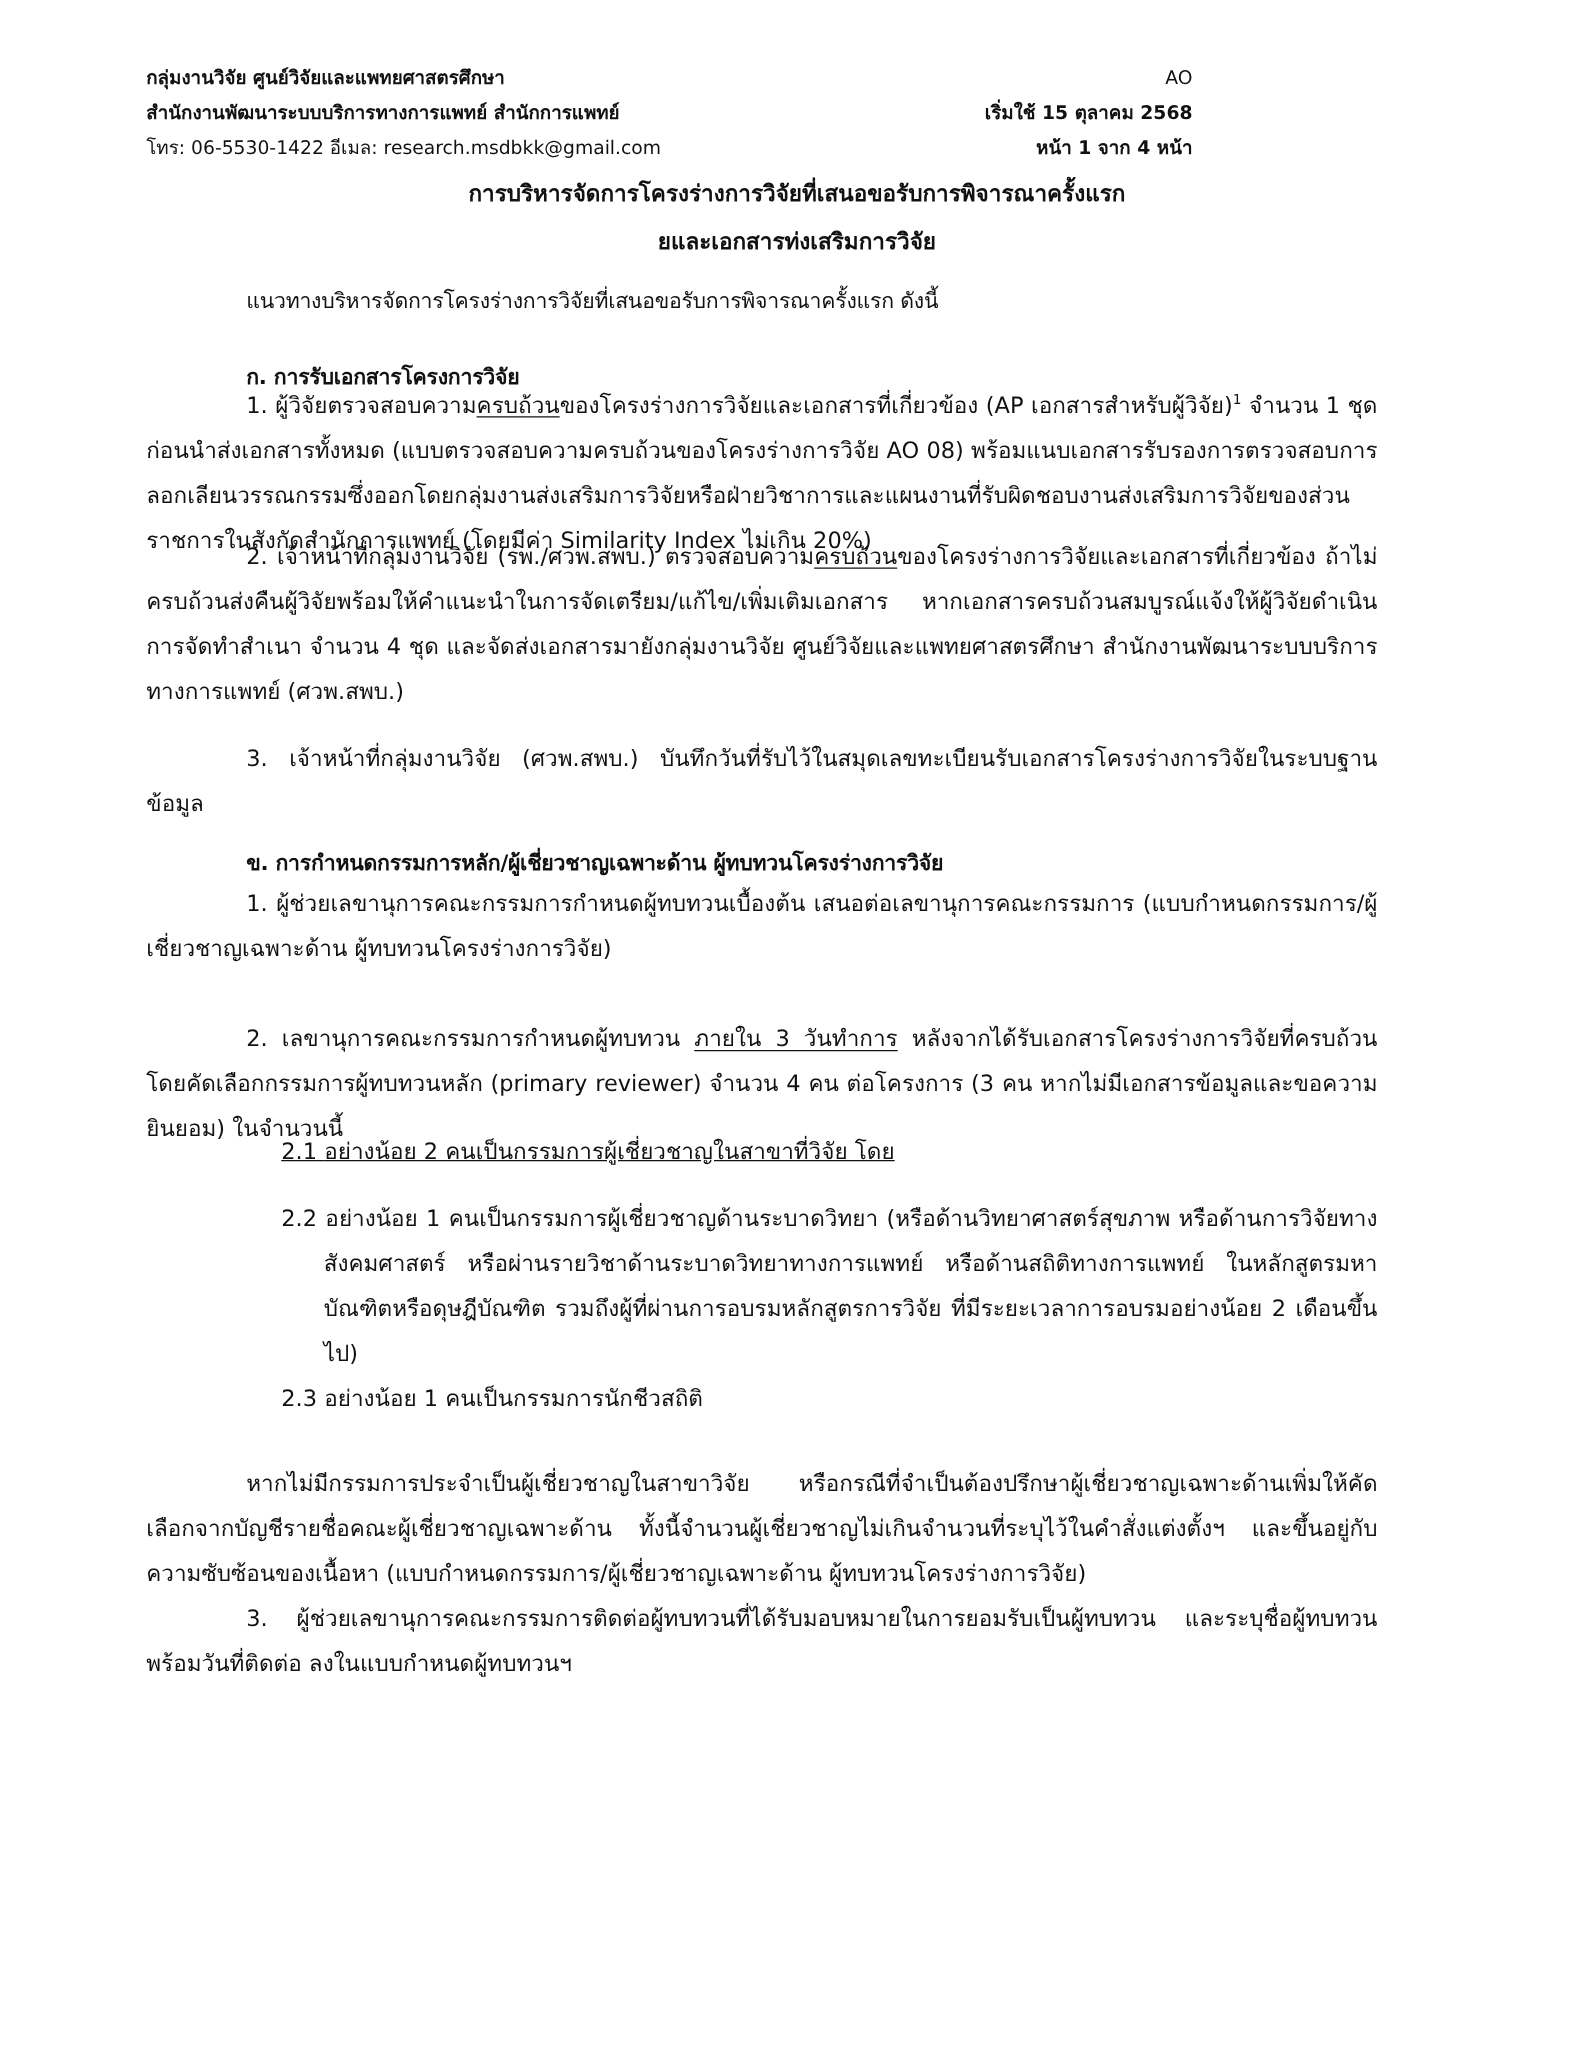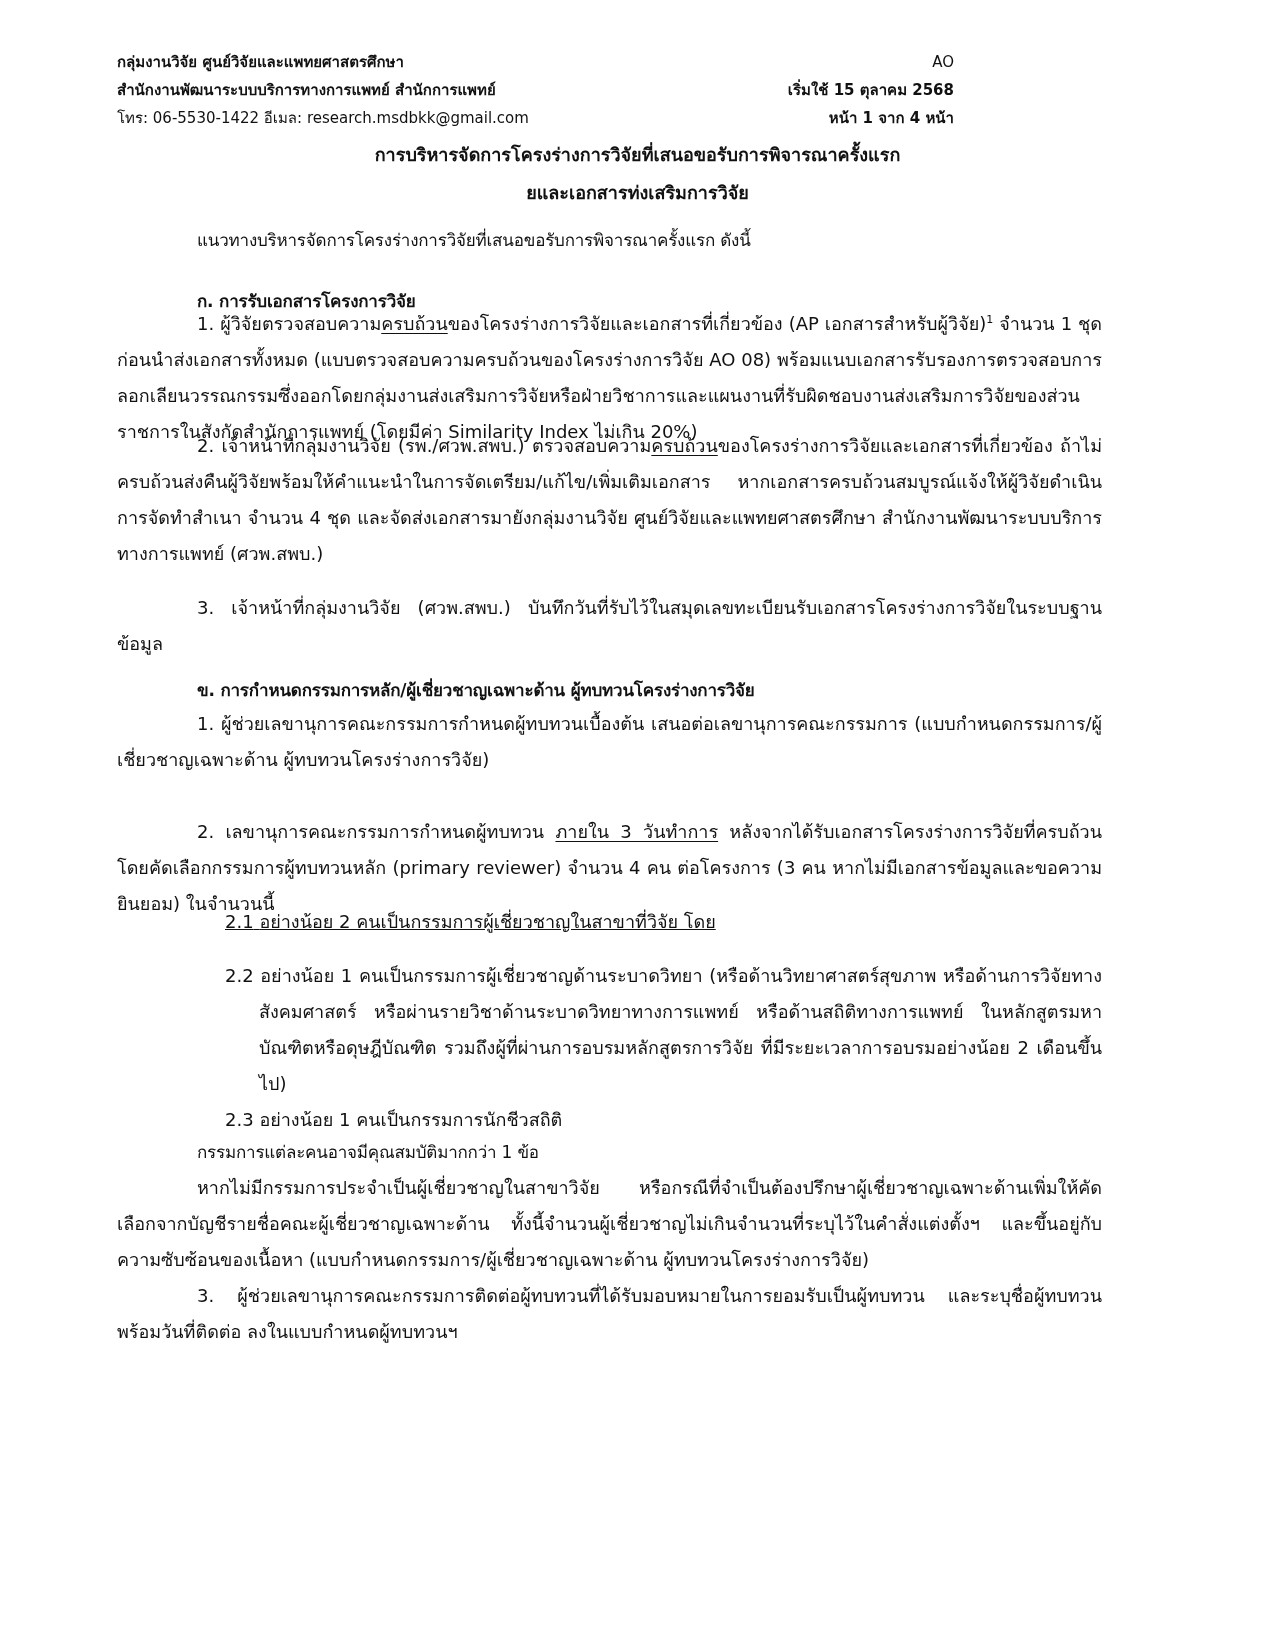--- a/index.html
+++ b/index.html
@@ -66,19 +66,18 @@
   </div>
   <div class="just" style="top:958px; left:225px; width:877px; padding-left:34px; text-indent:-34px; box-sizing:border-box;">
     <span>2.2</span>
     <span>อย่างน้อย 1 คนเป็นกรรมการผู้เชี่ยวชาญด้านระบาดวิทยา (หรือด้านวิทยาศาสตร์สุขภาพ หรือด้านการวิจัยทางสังคมศาสตร์ หรือผ่านรายวิชาด้านระบาดวิทยาทางการแพทย์ หรือด้านสถิติทางการแพทย์ ในหลักสูตรมหาบัณฑิตหรือดุษฎีบัณฑิต รวมถึงผู้ที่ผ่านการอบรมหลักสูตรการวิจัย ที่มีระยะเวลาการอบรมอย่างน้อย 2 เดือนขึ้นไป)</span>
   </div>
   <div class="just" style="top:1102px; left:225px; width:877px; padding-left:34px; text-indent:-34px; box-sizing:border-box;">
     <span>2.3</span>
     <span>อย่างน้อย 1 คนเป็นกรรมการนักชีวสถิติ</span>
   </div>
 
-  <div class="line" style="left:197px; top:1138px;">กรรมการแต่ละคนอาจมีคุณสมบัติมากกว่า 1 ข้อ</div>
 
   <div class="just" style="top:1170px; text-indent:80px;">หากไม่มีกรรมการประจำเป็นผู้เชี่ยวชาญในสาขาวิจัย หรือกรณีที่จำเป็นต้องปรึกษาผู้เชี่ยวชาญเฉพาะด้านเพิ่มให้คัดเลือกจากบัญชีรายชื่อคณะผู้เชี่ยวชาญเฉพาะด้าน ทั้งนี้จำนวนผู้เชี่ยวชาญไม่เกินจำนวนที่ระบุไว้ในคำสั่งแต่งตั้งฯ และขึ้นอยู่กับความซับซ้อนของเนื้อหา (แบบกำหนดกรรมการ/ผู้เชี่ยวชาญเฉพาะด้าน ผู้ทบทวนโครงร่างการวิจัย)</div>
 
   <div class="just" style="top:1278px; text-indent:80px;">3. ผู้ช่วยเลขานุการคณะกรรมการติดต่อผู้ทบทวนที่ได้รับมอบหมายในการยอมรับเป็นผู้ทบทวน และระบุชื่อผู้ทบทวนพร้อมวันที่ติดต่อ ลงในแบบกำหนดผู้ทบทวนฯ</div>
 
 </div>
 
 </body></html>

